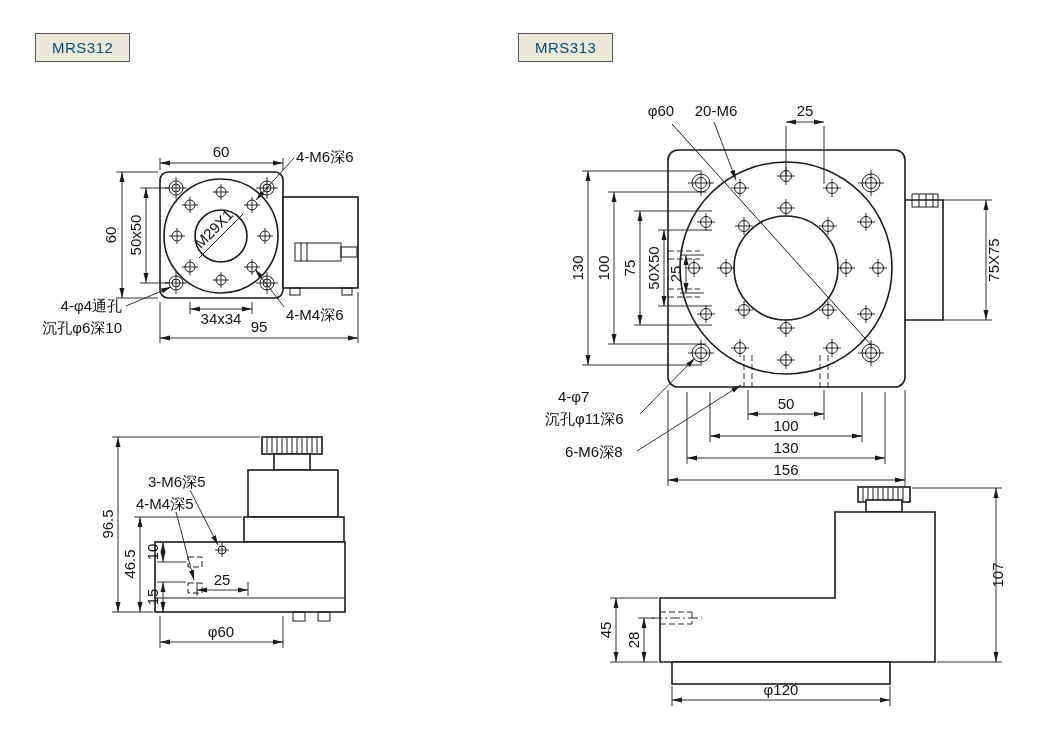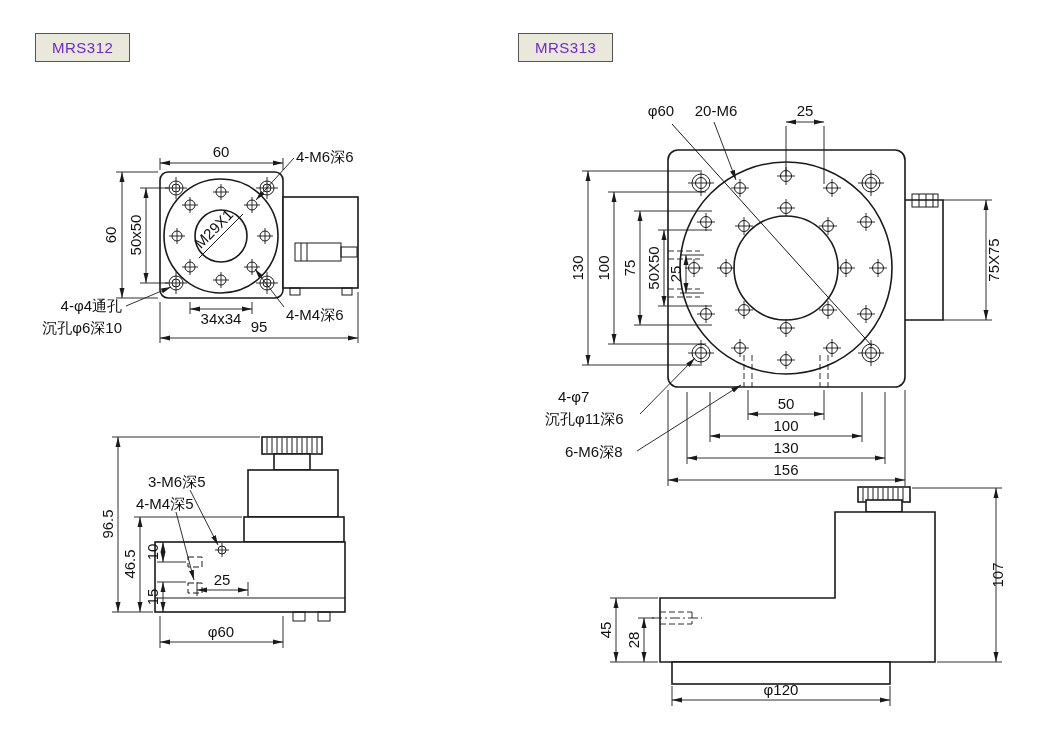--- a/index.html
+++ b/index.html
@@ -1,19 +1,19 @@
 <!DOCTYPE html>
 <html><head>
 <meta charset="utf-8">
 <style>
   html,body{margin:0;padding:0;background:#fff;}
   .canvas{position:relative;width:1059px;height:749px;background:#ffffff;overflow:hidden;
           font-family:"Liberation Sans",sans-serif;}
   .label-box{position:absolute;background:#e9e8da;border:1px solid #555;
-             padding:5px 16px;font-size:15px;color:#6d28d9;letter-spacing:.5px;}
+             padding:5px 16px;font-size:15px;color:#0c4a6e;letter-spacing:.5px;}
   svg{position:absolute;left:0;top:0;}
   .lw2{stroke:#1a1a1a;stroke-width:1.6;fill:none;}
   .lw2f{stroke:#1a1a1a;stroke-width:1.6;fill:#ffffff;}
   .lw1{stroke:#1a1a1a;stroke-width:1;fill:none;}
   .dim{stroke:#1a1a1a;stroke-width:.9;fill:none;}
   .dsh{stroke-dasharray:6 3;}
   .cl{stroke-dasharray:10 3 2 3;}
   text.t{font-family:"Liberation Sans",sans-serif;font-size:15px;fill:#111;}
 </style>
 </head>

